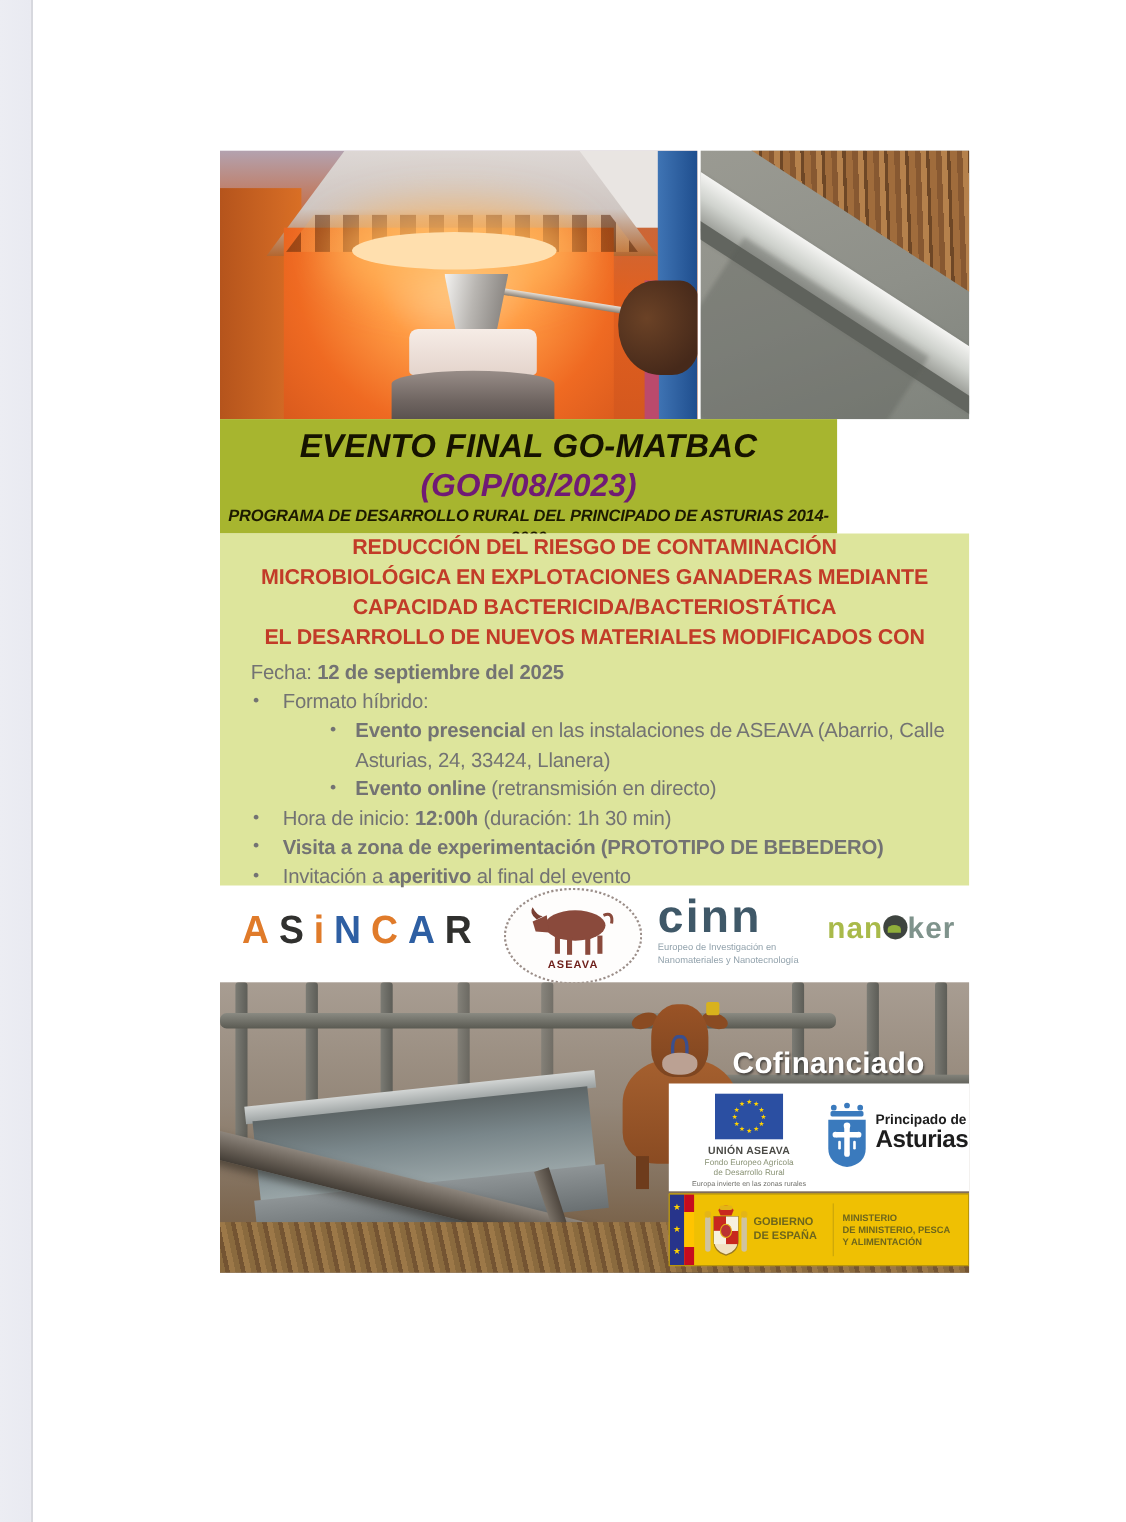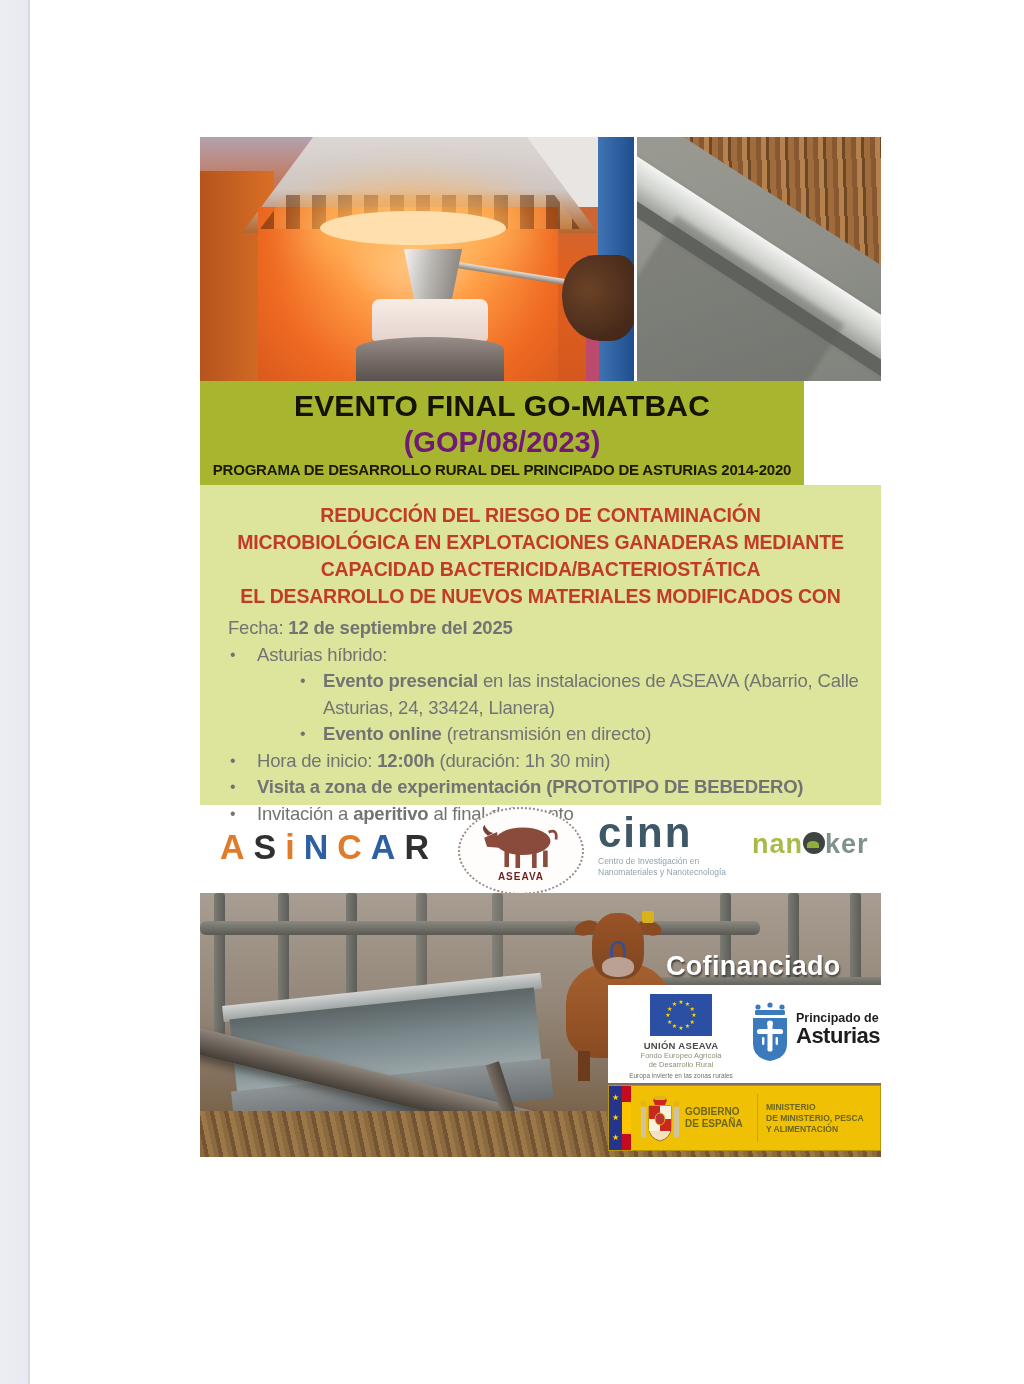--- a/index.html
+++ b/index.html
@@ -51,29 +51,29 @@
     background:repeating-linear-gradient(55deg,#a06c3c 0 6px,#875831 6px 11px,#b5814c 11px 16px,#6e4726 16px 19px); }
   .rail-silver { position:absolute; left:-30px; top:4px; width:430px; height:44px; transform:rotate(33deg);
     transform-origin:left center;
     background:linear-gradient(180deg,#f4f4f2 0%,#cfd2cd 45%,#8e908a 100%); box-shadow:0 4px 6px rgba(40,40,35,.45); }
   .rail-dark { position:absolute; left:-30px; top:46px; width:440px; height:14px; transform:rotate(33deg);
     transform-origin:left center; background:#62655f; }
   .concrete-shadow { position:absolute; left:-20px; top:120px; width:200px; height:160px; transform:rotate(33deg);
     background:rgba(90,92,86,.35); filter:blur(2px); }
 
   
-  .title-band { position:absolute; left:200px; top:381px; width:604px; height:104px;
-    text-align:center; padding-top:6px; }
+  .title-band { position:absolute; left:200px; top:381px; width:561px; height:104px;
+    text-align:center; padding-top:6px;font-style:italic; }
   .title-l1 { font-size:30px; font-weight:700; color:#161300; letter-spacing:.2px; line-height:37px; }
   .title-l2 { font-size:29px; font-weight:700; color:#701a75; line-height:36px; }
   .title-l3 { font-size:15px; font-weight:700; color:#1c1900; line-height:20px; letter-spacing:-0.2px; }
 
   
   .light-band { position:absolute; left:200px; top:485px; width:681px; height:320px; }
-  .red-heading { padding-top:17px; text-align:center; font-weight:700; font-size:19.5px;
+  .red-heading { padding-top:0; text-align:center; font-weight:700; font-size:19.5px;
     line-height:27px; letter-spacing:-0.2px; }
   .details { margin-top:5px; font-size:18.5px; color:#737373; line-height:26.5px; letter-spacing:-0.2px; }
   .fecha-line { margin-left:28px; }
   .b-row { display:flex; }
   .b-row.lvl1 { margin-left:30px; }
   .b-row.lvl2 { margin-left:100px; }
   .dot { width:27px; flex:0 0 27px; font-size:16px; }
   .b-row.lvl2 .dot { width:23px; flex-basis:23px; }
   .b-text { flex:1; padding-right:16px; }
 
@@ -205,21 +205,21 @@
       <div>REDUCCIÓN DEL RIESGO DE CONTAMINACIÓN</div>
       <div>MICROBIOLÓGICA EN EXPLOTACIONES GANADERAS MEDIANTE</div>
       <div>CAPACIDAD BACTERICIDA/BACTERIOSTÁTICA</div>
       <div>EL DESARROLLO DE NUEVOS MATERIALES MODIFICADOS CON</div>
     </div>
     <div class="details">
       <div class="fecha-line"><span>Fecha: </span><b>12 de septiembre del 2025</b></div>
 
       <div class="b-row lvl1">
         <span class="dot">•</span>
-        <span class="b-text"><span>Asturias híbrido:</span><b></b><span></span></span>
+        <span class="b-text"><span>Formato híbrido:</span><b></b><span></span></span>
       </div>
       <div class="b-row lvl2">
         <span class="dot">•</span>
         <span class="b-text"><span></span><b>Evento presencial</b><span> en las instalaciones de ASEAVA (Abarrio, Calle Asturias, 24, 33424, Llanera)</span></span>
       </div>
       <div class="b-row lvl2">
         <span class="dot">•</span>
         <span class="b-text"><span></span><b>Evento online</b><span> (retransmisión en directo)</span></span>
       </div>
       <div class="b-row lvl1">
@@ -250,21 +250,21 @@
         <rect x="44" y="36" width="5" height="17" fill="#8a4a3c"></rect>
         <rect x="62" y="36" width="5" height="17" fill="#8a4a3c"></rect>
         <rect x="74" y="34" width="5" height="18" fill="#8a4a3c"></rect>
         <path d="M80 14 Q90 10 88 22" stroke="#8a4a3c" stroke-width="3" fill="none"></path>
       </svg>
       <div class="aseava-label">ASEAVA</div>
     </div>
     <div class="cinn">
       <div class="cinn-word">cinn</div>
       <div class="cinn-sub">
-        <div>Centro de Investigación en</div>
+        <div>Europeo de Investigación en</div>
         <div>Nanomateriales y Nanotecnología</div>
       </div>
     </div>
     <div class="nanoker">
       <span class="nk-green">nan</span><span class="nk-o"></span><span class="nk-gray">ker</span>
     </div>
   </div>
 
   <div class="photo-bottom">
     <div class="barn-bars">

